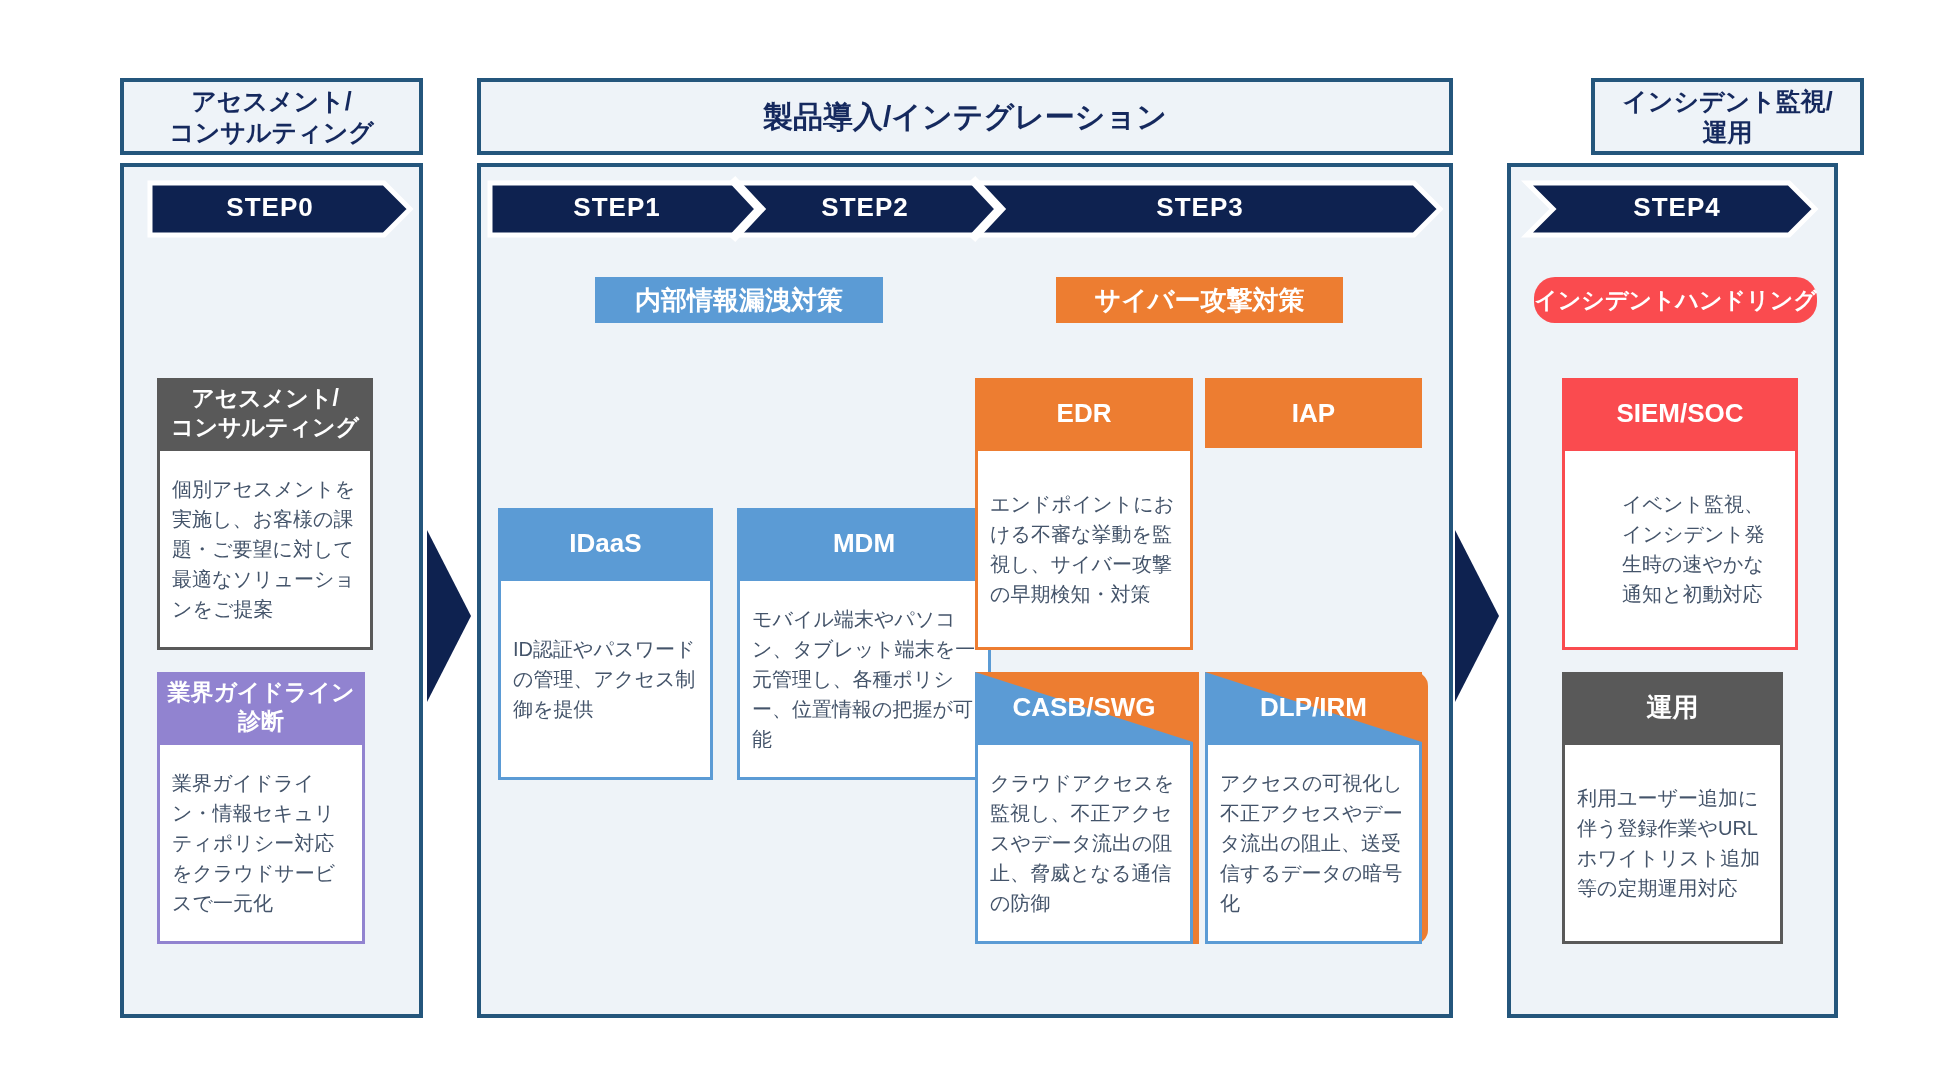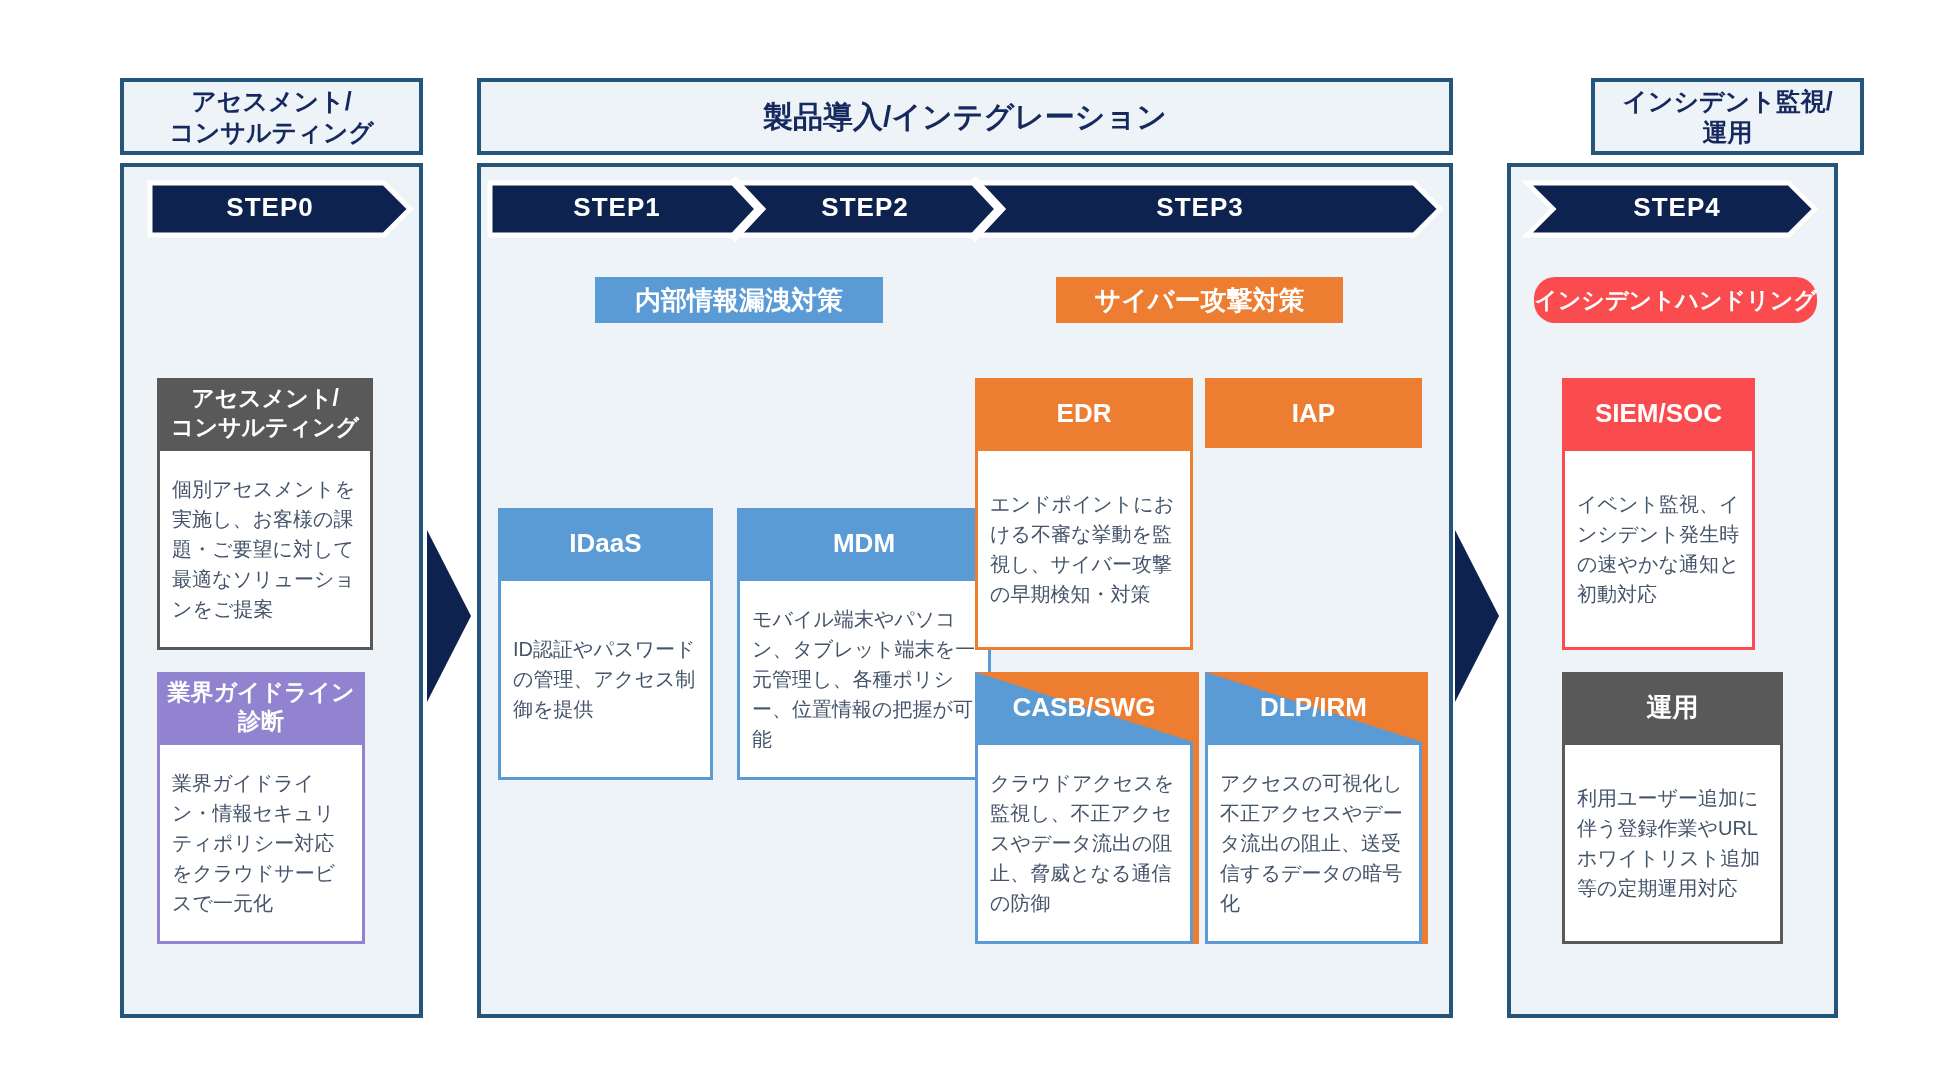--- a/index.html
+++ b/index.html
@@ -48,21 +48,21 @@
   .sbox-body{
     height:202px;background:#ffffff;border:3px solid #000;
     display:flex;align-items:center;
   }
   .sbox-body p{margin:0;padding:0 12px;font-size:20px;line-height:1.5;color:#44546a;word-break:break-all;text-align:left;}
 
   .hd-gray{background:#595959;}   .bd-gray{border-color:#595959;}
   .hd-purple{background:#9183d0;} .bd-purple{border-color:#9183d0;}
   .hd-blue{background:#5b9bd5;}   .bd-blue{border-color:#5b9bd5;}
   .hd-orange{background:#ed7d31;} .bd-orange{border-color:#ed7d31;}
-  .hd-red{background:#fa4b4f;}    .bd-red{border-color:#fa4b4f;}
+  .hd-red{background:#fa4b4f;}    .bd-red{border-color:#fa4b4f;padding-left:45px;}
   .hd-diag{background:linear-gradient(to top right,#5b9bd5 49.6%,#ed7d31 50.4%);}
   .orange-edge{box-shadow:6px 0 0 #ed7d31;}
 
   
   .flow-arrow{
     position:absolute;background:#0e2250;
     clip-path:polygon(0 0,100% 50%,0 100%);
   }
 </style>
 </head>
@@ -164,21 +164,21 @@
 
 <div class="sbox orange-edge" style="left:975px;top:672px;width:218px;">
   <div class="sbox-header hd-diag">
     <span class="t1">CASB/SWG</span>
   </div>
   <div class="sbox-body bd-blue">
     <p>クラウドアクセスを監視し、不正アクセスやデータ流出の阻止、脅威となる通信の防御</p>
   </div>
 </div>
 
-<div class="sbox orange-edge" style="left:1205px;top:672px;width:217px;">
+<div class="sbox orange-edge" style="left:1205px;top:672px;width:217px;border-radius:14px;">
   <div class="sbox-header hd-diag">
     <span class="t1">DLP/IRM</span>
   </div>
   <div class="sbox-body bd-blue">
     <p>アクセスの可視化し不正アクセスやデータ流出の阻止、送受信するデータの暗号化</p>
   </div>
 </div>
 
 <div class="flow-arrow" style="left:1455px;top:530px;width:44px;height:172px;"></div>
 
@@ -193,21 +193,21 @@
   <svg width="288" height="52" viewBox="0 0 288 52">
     <polygon points="0,0 262,0 288,26 262,52 0,52 26,26" fill="#0e2250" stroke="#ffffff" stroke-width="5"></polygon>
   </svg>
   <span class="steplabel" style="left:150px;">STEP4</span>
 </div>
 
 <div class="chip chip-red" style="left:1534px;top:277px;width:283px;">
   <span>インシデントハンドリング</span>
 </div>
 
-<div class="sbox" style="left:1562px;top:378px;width:193px;">
+<div class="sbox" style="left:1562px;top:378px;width:236px;">
   <div class="sbox-header hd-red">
     <span class="t1">SIEM/SOC</span>
   </div>
   <div class="sbox-body bd-red">
     <p>イベント監視、インシデント発生時の速やかな通知と初動対応</p>
   </div>
 </div>
 
 <div class="sbox" style="left:1562px;top:672px;width:221px;">
   <div class="sbox-header hd-gray">

